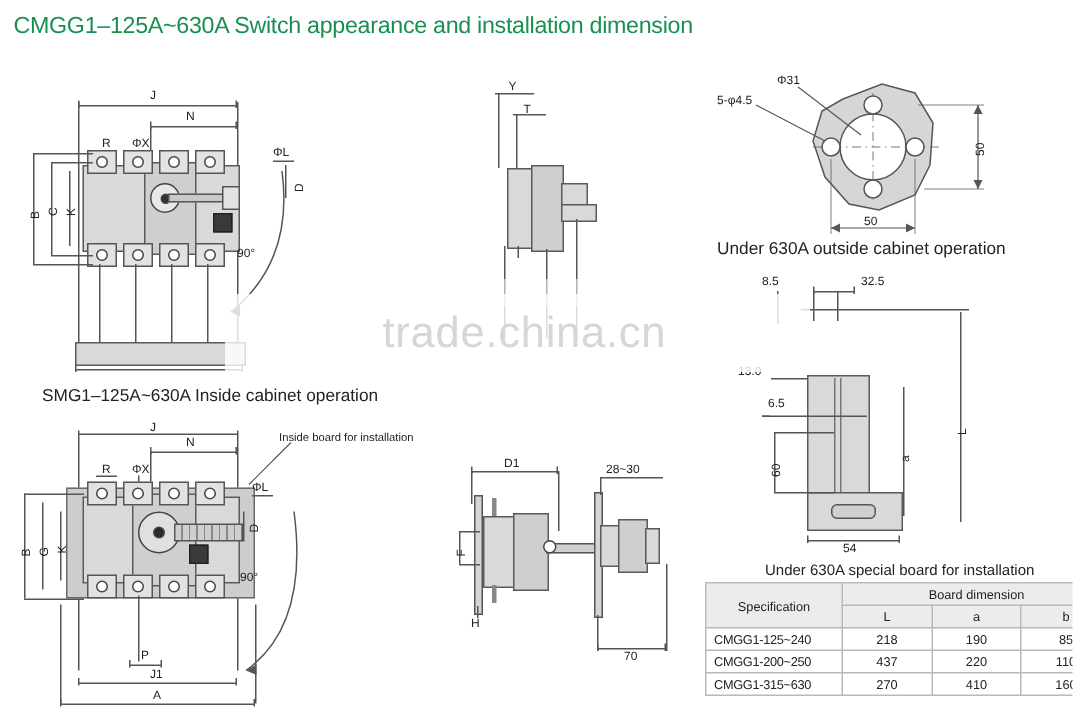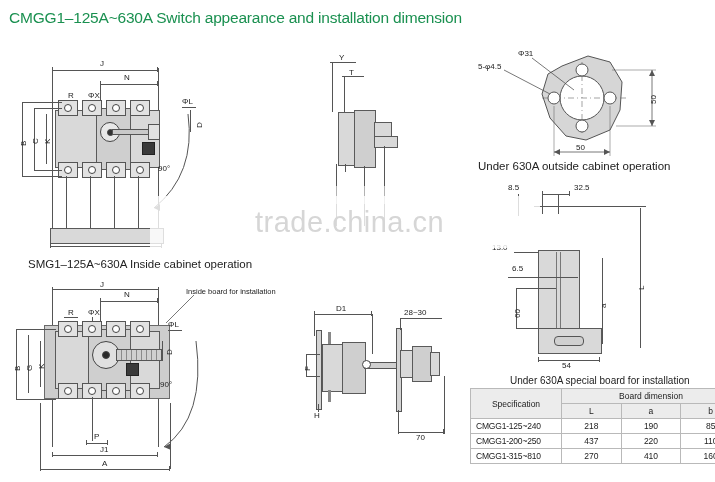--- a/index.html
+++ b/index.html
@@ -424,21 +424,21 @@
         <td>190</td>
         <td>85</td>
       </tr>
       <tr>
         <td class="spec">CMGG1-200~250</td>
         <td>437</td>
         <td>220</td>
         <td>110</td>
       </tr>
       <tr>
-        <td class="spec">CMGG1-315~810</td>
+        <td class="spec">CMGG1-315~630</td>
         <td>270</td>
         <td>410</td>
         <td>160</td>
       </tr>
     </tbody>
 </table>
 
 <div class="haze" style="left:150px;top:196px;width:390px;height:52px;"></div>
 <div class="haze" style="left:200px;top:186px;width:300px;height:18px;
             background:rgba(255,255,255,.55);"></div>

